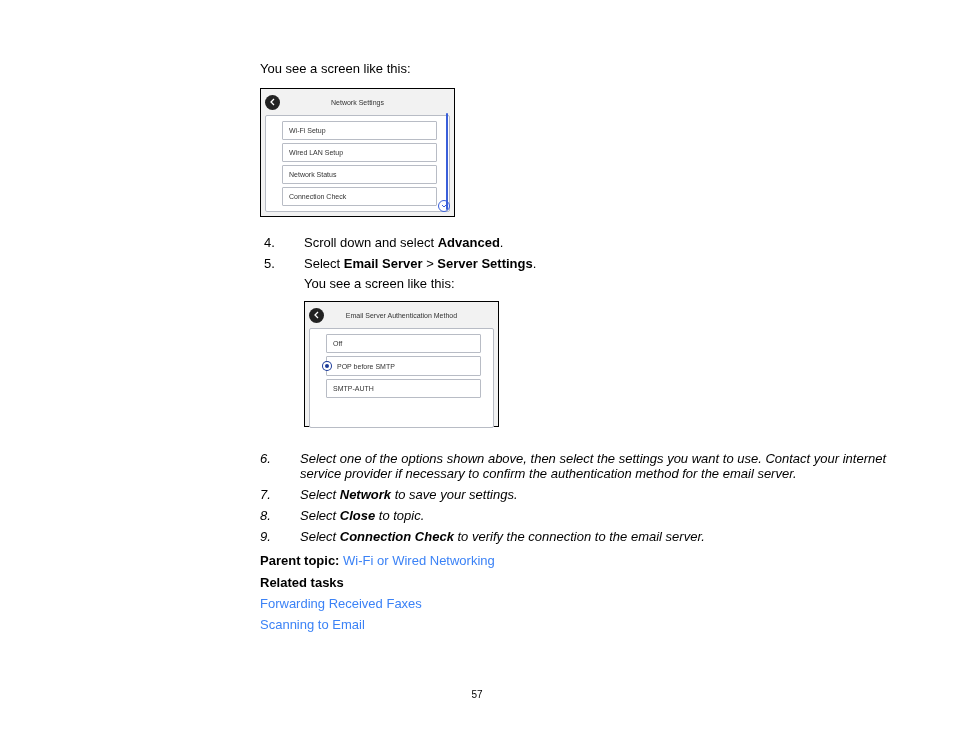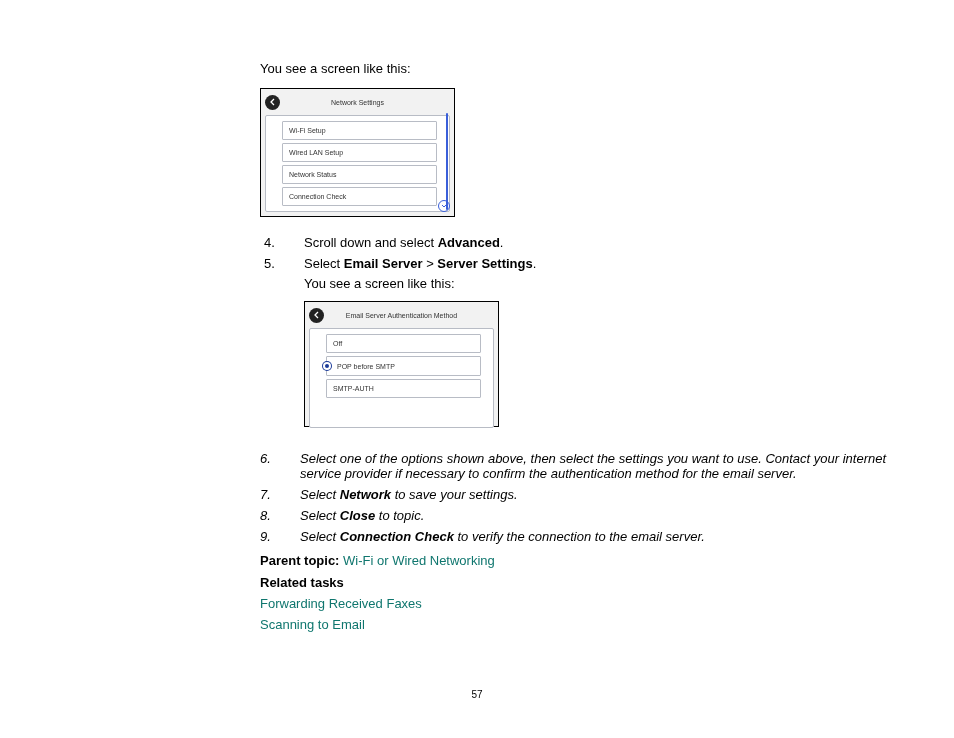--- a/index.html
+++ b/index.html
@@ -153,21 +153,21 @@
     position: absolute;
     left: 0;
     width: 30px;
     text-align: left;
   }
   .list-block {
     margin-left: 0px;
   }
   b { font-weight: bold; }
   .link {
-    color: #0f766e;
+    color: #3b82f6;
     text-decoration: none;
   }
   .footer-page {
     position: absolute;
     bottom: 38px;
     left: 0;
     width: 100%;
     text-align: center;
     font-size: 10px;
     font-weight: normal;

